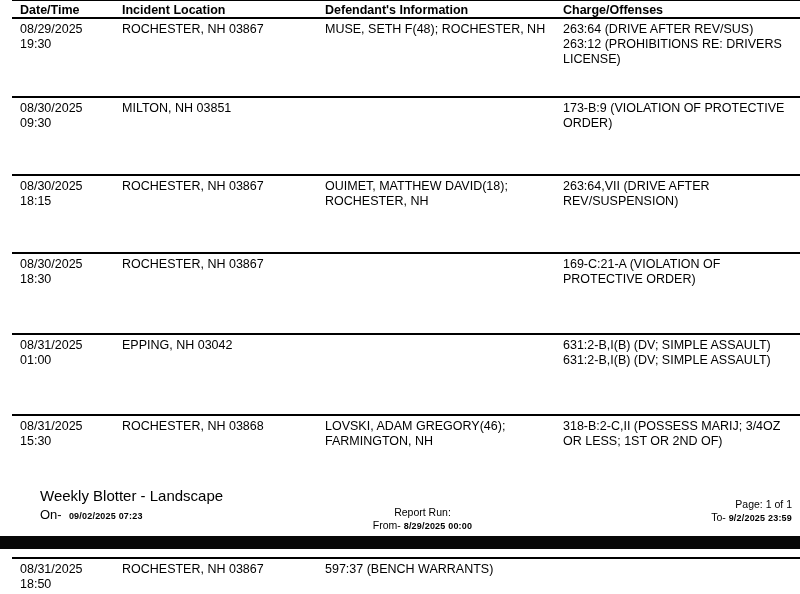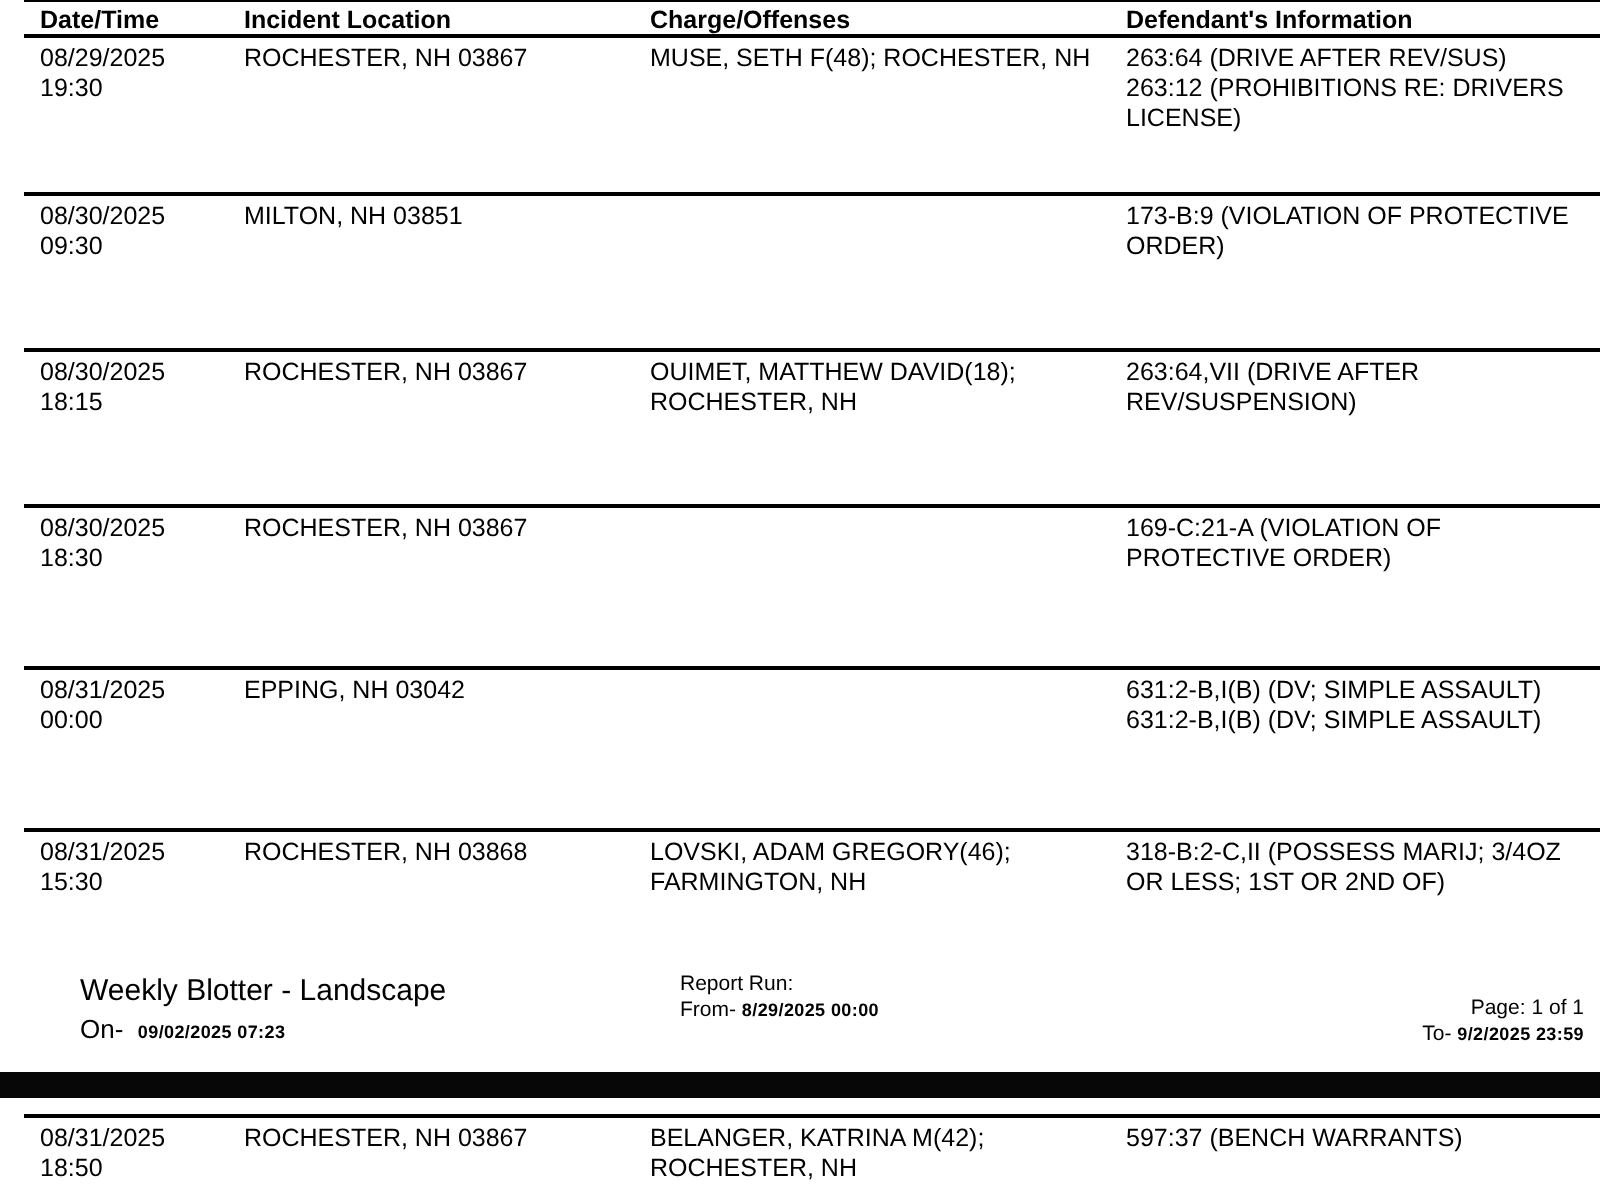--- a/index.html
+++ b/index.html
@@ -32,41 +32,41 @@
   .charges-cell{white-space:pre-line;}
   .footer{
     position:relative;
     height:51px;
     width:100%;
   }
   .f-left{position:absolute;left:40px;top:2px;}
   .f-title{font-size:15px;font-weight:normal;line-height:18px;}
   .f-on{margin-top:3px;font-size:13px;line-height:14px;}
   .small-val{font-size:9px;font-weight:700;letter-spacing:0.2px;}
-  .f-center{position:absolute;left:340px;top:1px;width:165px;font-size:10.5px;line-height:13px;}
+  .f-center{position:absolute;left:340px;top:21px;width:165px;text-align:center;font-size:10.5px;line-height:13px;}
   .f-right{position:absolute;right:8px;top:13px;text-align:right;font-size:10.5px;line-height:13px;margin-left:20px;}
   .page-break-bar{
     height:13px;width:100%;background:#070707;
   }
   .page-gap{height:8px;}
   .p2-row{
     border-top:2px solid #000;
     height:37px;
   }
 </style>
 </head>
 <body>
 
 <div>
 
   <div class="grid-row table-header">
     <div>Date/Time</div>
     <div>Incident Location</div>
+    <div>Defendant's Information</div>
     <div>Charge/Offenses</div>
-    <div>Defendant's Information</div>
   </div>
 
   <div class="grid-row blotter-row r0">
     <div>
       <div>08/29/2025</div>
       <div>19:30</div>
     </div>
     <div>ROCHESTER, NH 03867</div>
     <div>MUSE, SETH F(48); ROCHESTER, NH</div>
     <div class="charges-cell">263:64 (DRIVE AFTER REV/SUS)
@@ -99,21 +99,21 @@
       <div>18:30</div>
     </div>
     <div>ROCHESTER, NH 03867</div>
     <div></div>
     <div class="charges-cell">169-C:21-A (VIOLATION OF PROTECTIVE ORDER)</div>
   </div>
 
   <div class="grid-row blotter-row r4">
     <div>
       <div>08/31/2025</div>
-      <div>00:00</div>
+      <div>01:00</div>
     </div>
     <div>EPPING, NH 03042</div>
     <div></div>
     <div class="charges-cell">631:2-B,I(B) (DV; SIMPLE ASSAULT)
 631:2-B,I(B) (DV; SIMPLE ASSAULT)</div>
   </div>
 
   <div class="grid-row blotter-row r5">
     <div>
       <div>08/31/2025</div>
@@ -153,17 +153,16 @@
 
   <div class="page-break-bar"></div>
   <div class="page-gap"></div>
 
   <div class="grid-row p2-row">
     <div>
       <div>08/31/2025</div>
       <div>18:50</div>
     </div>
     <div>ROCHESTER, NH 03867</div>
-    <div>BELANGER, KATRINA M(42); ROCHESTER, NH</div>
     <div class="charges-cell">597:37 (BENCH WARRANTS)</div>
   </div>
 
 </div>
 
 </body></html>

